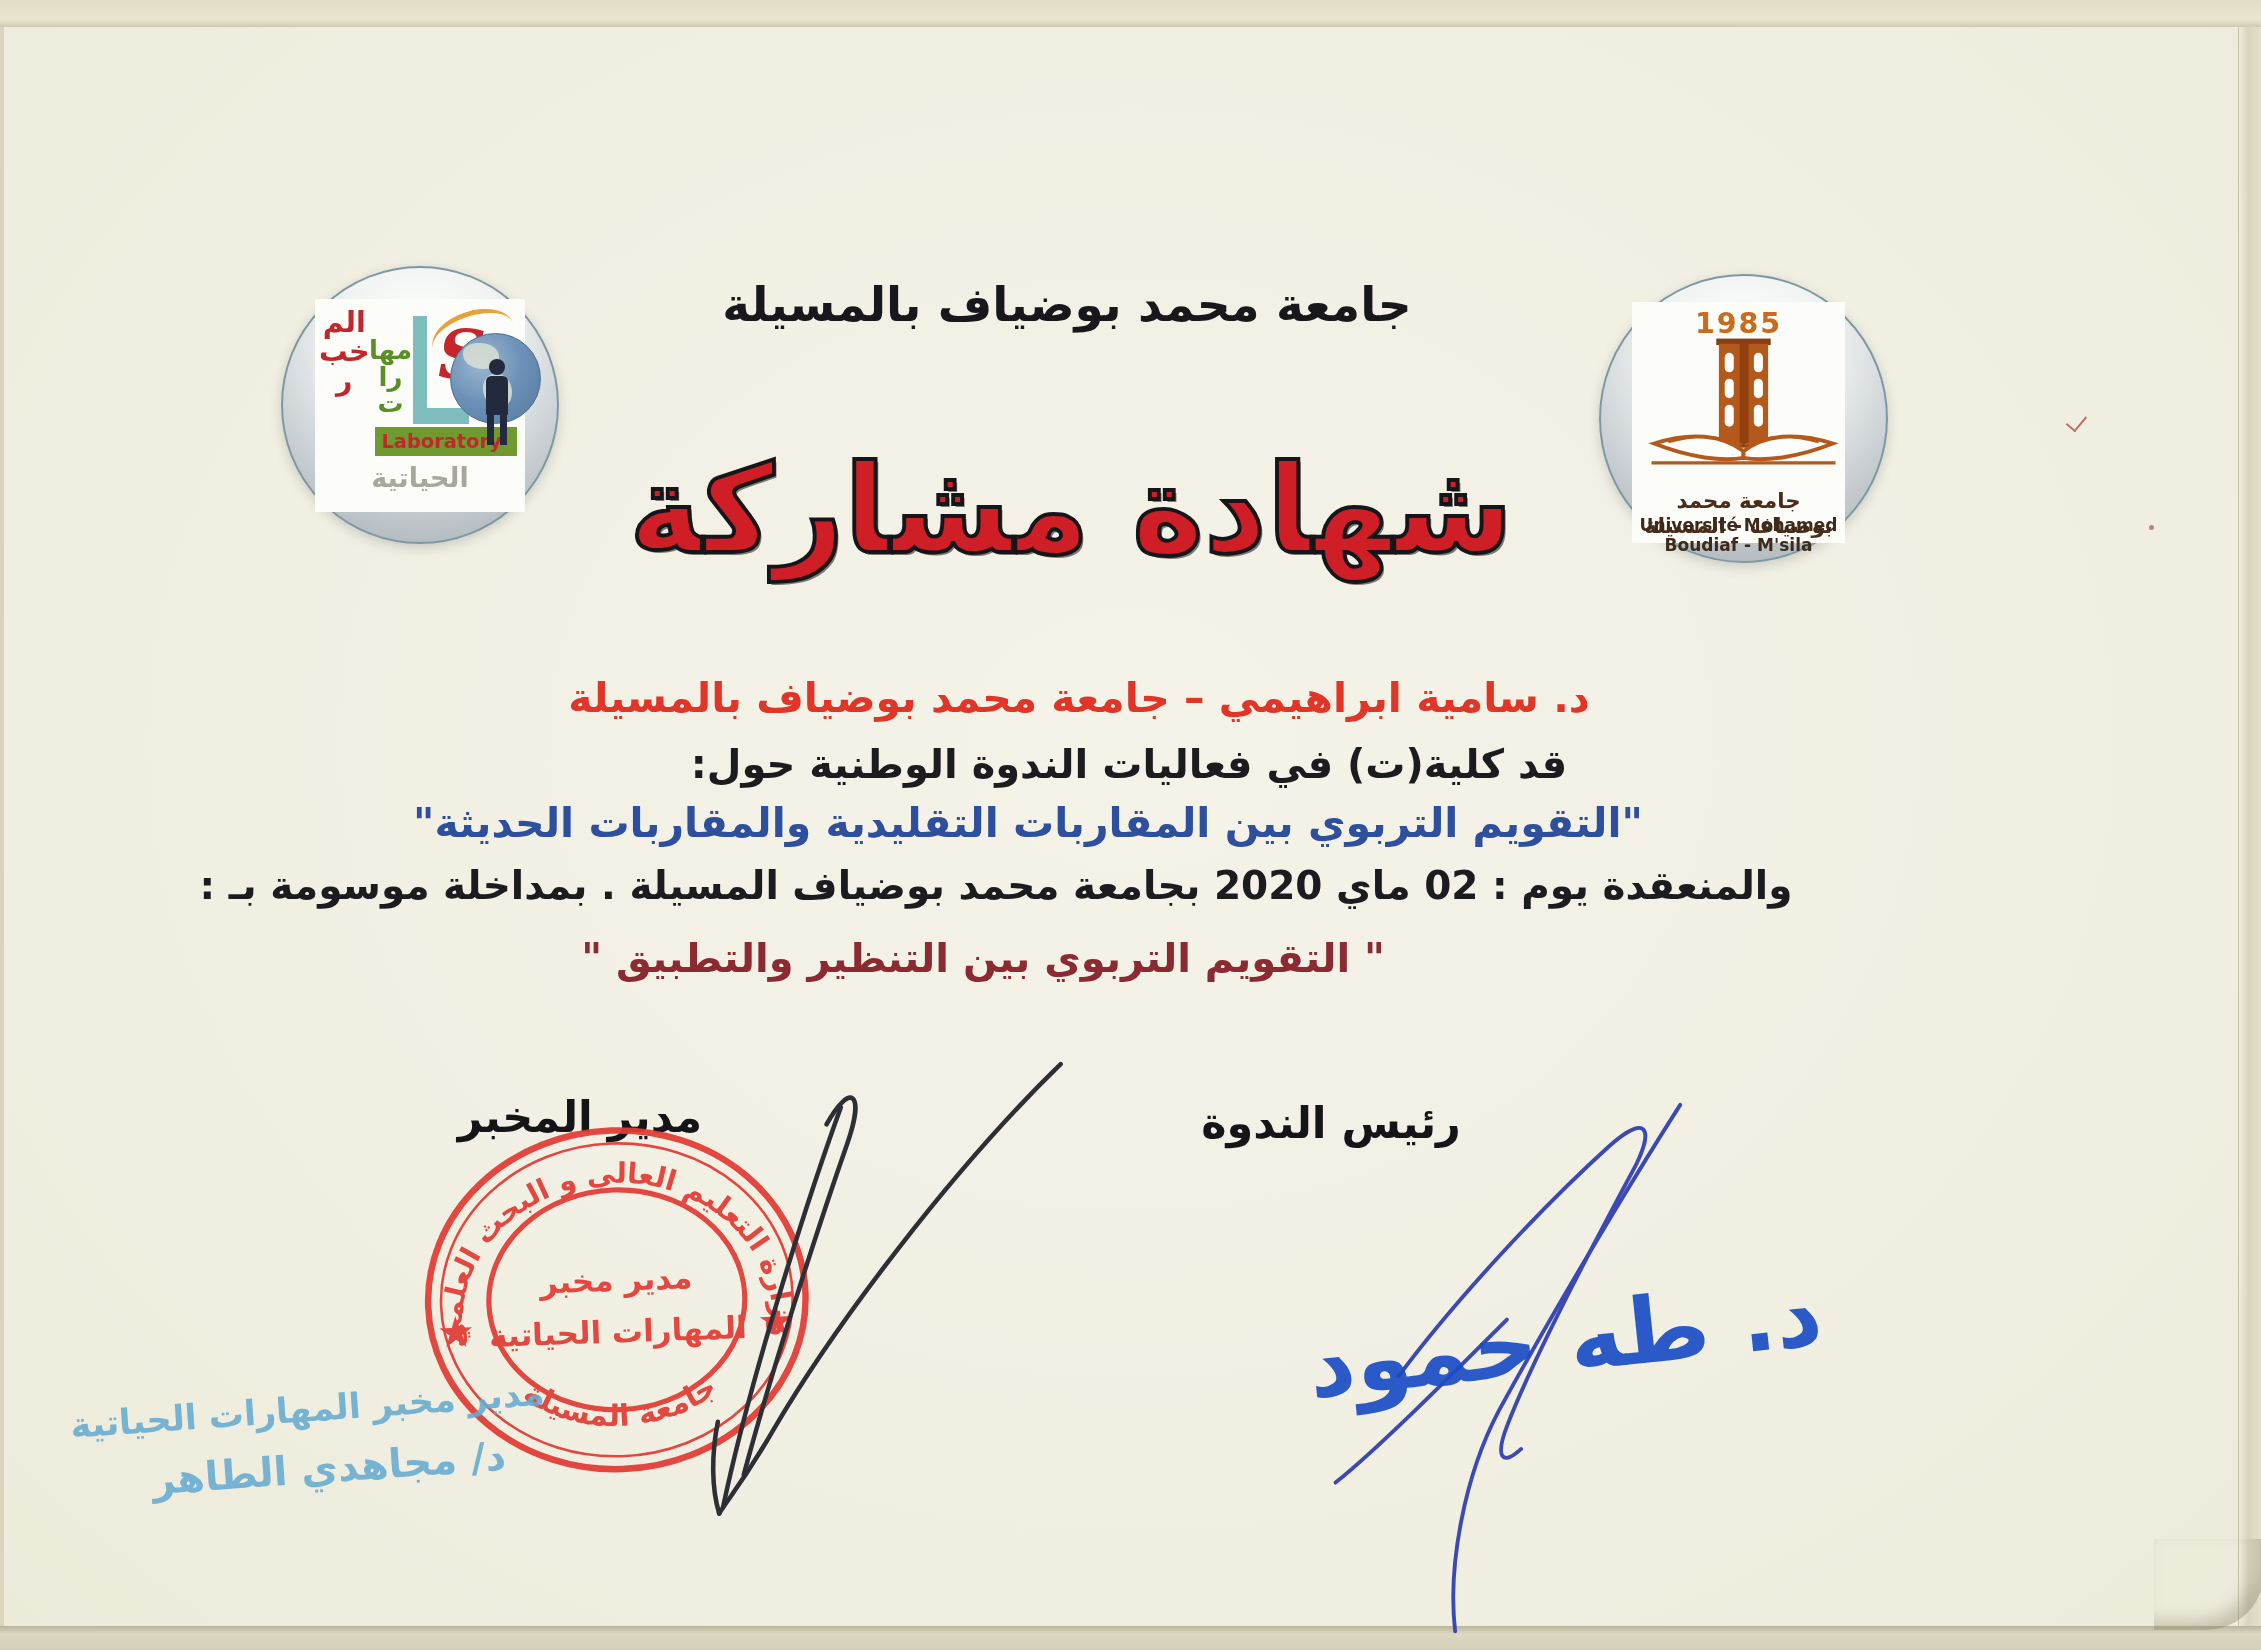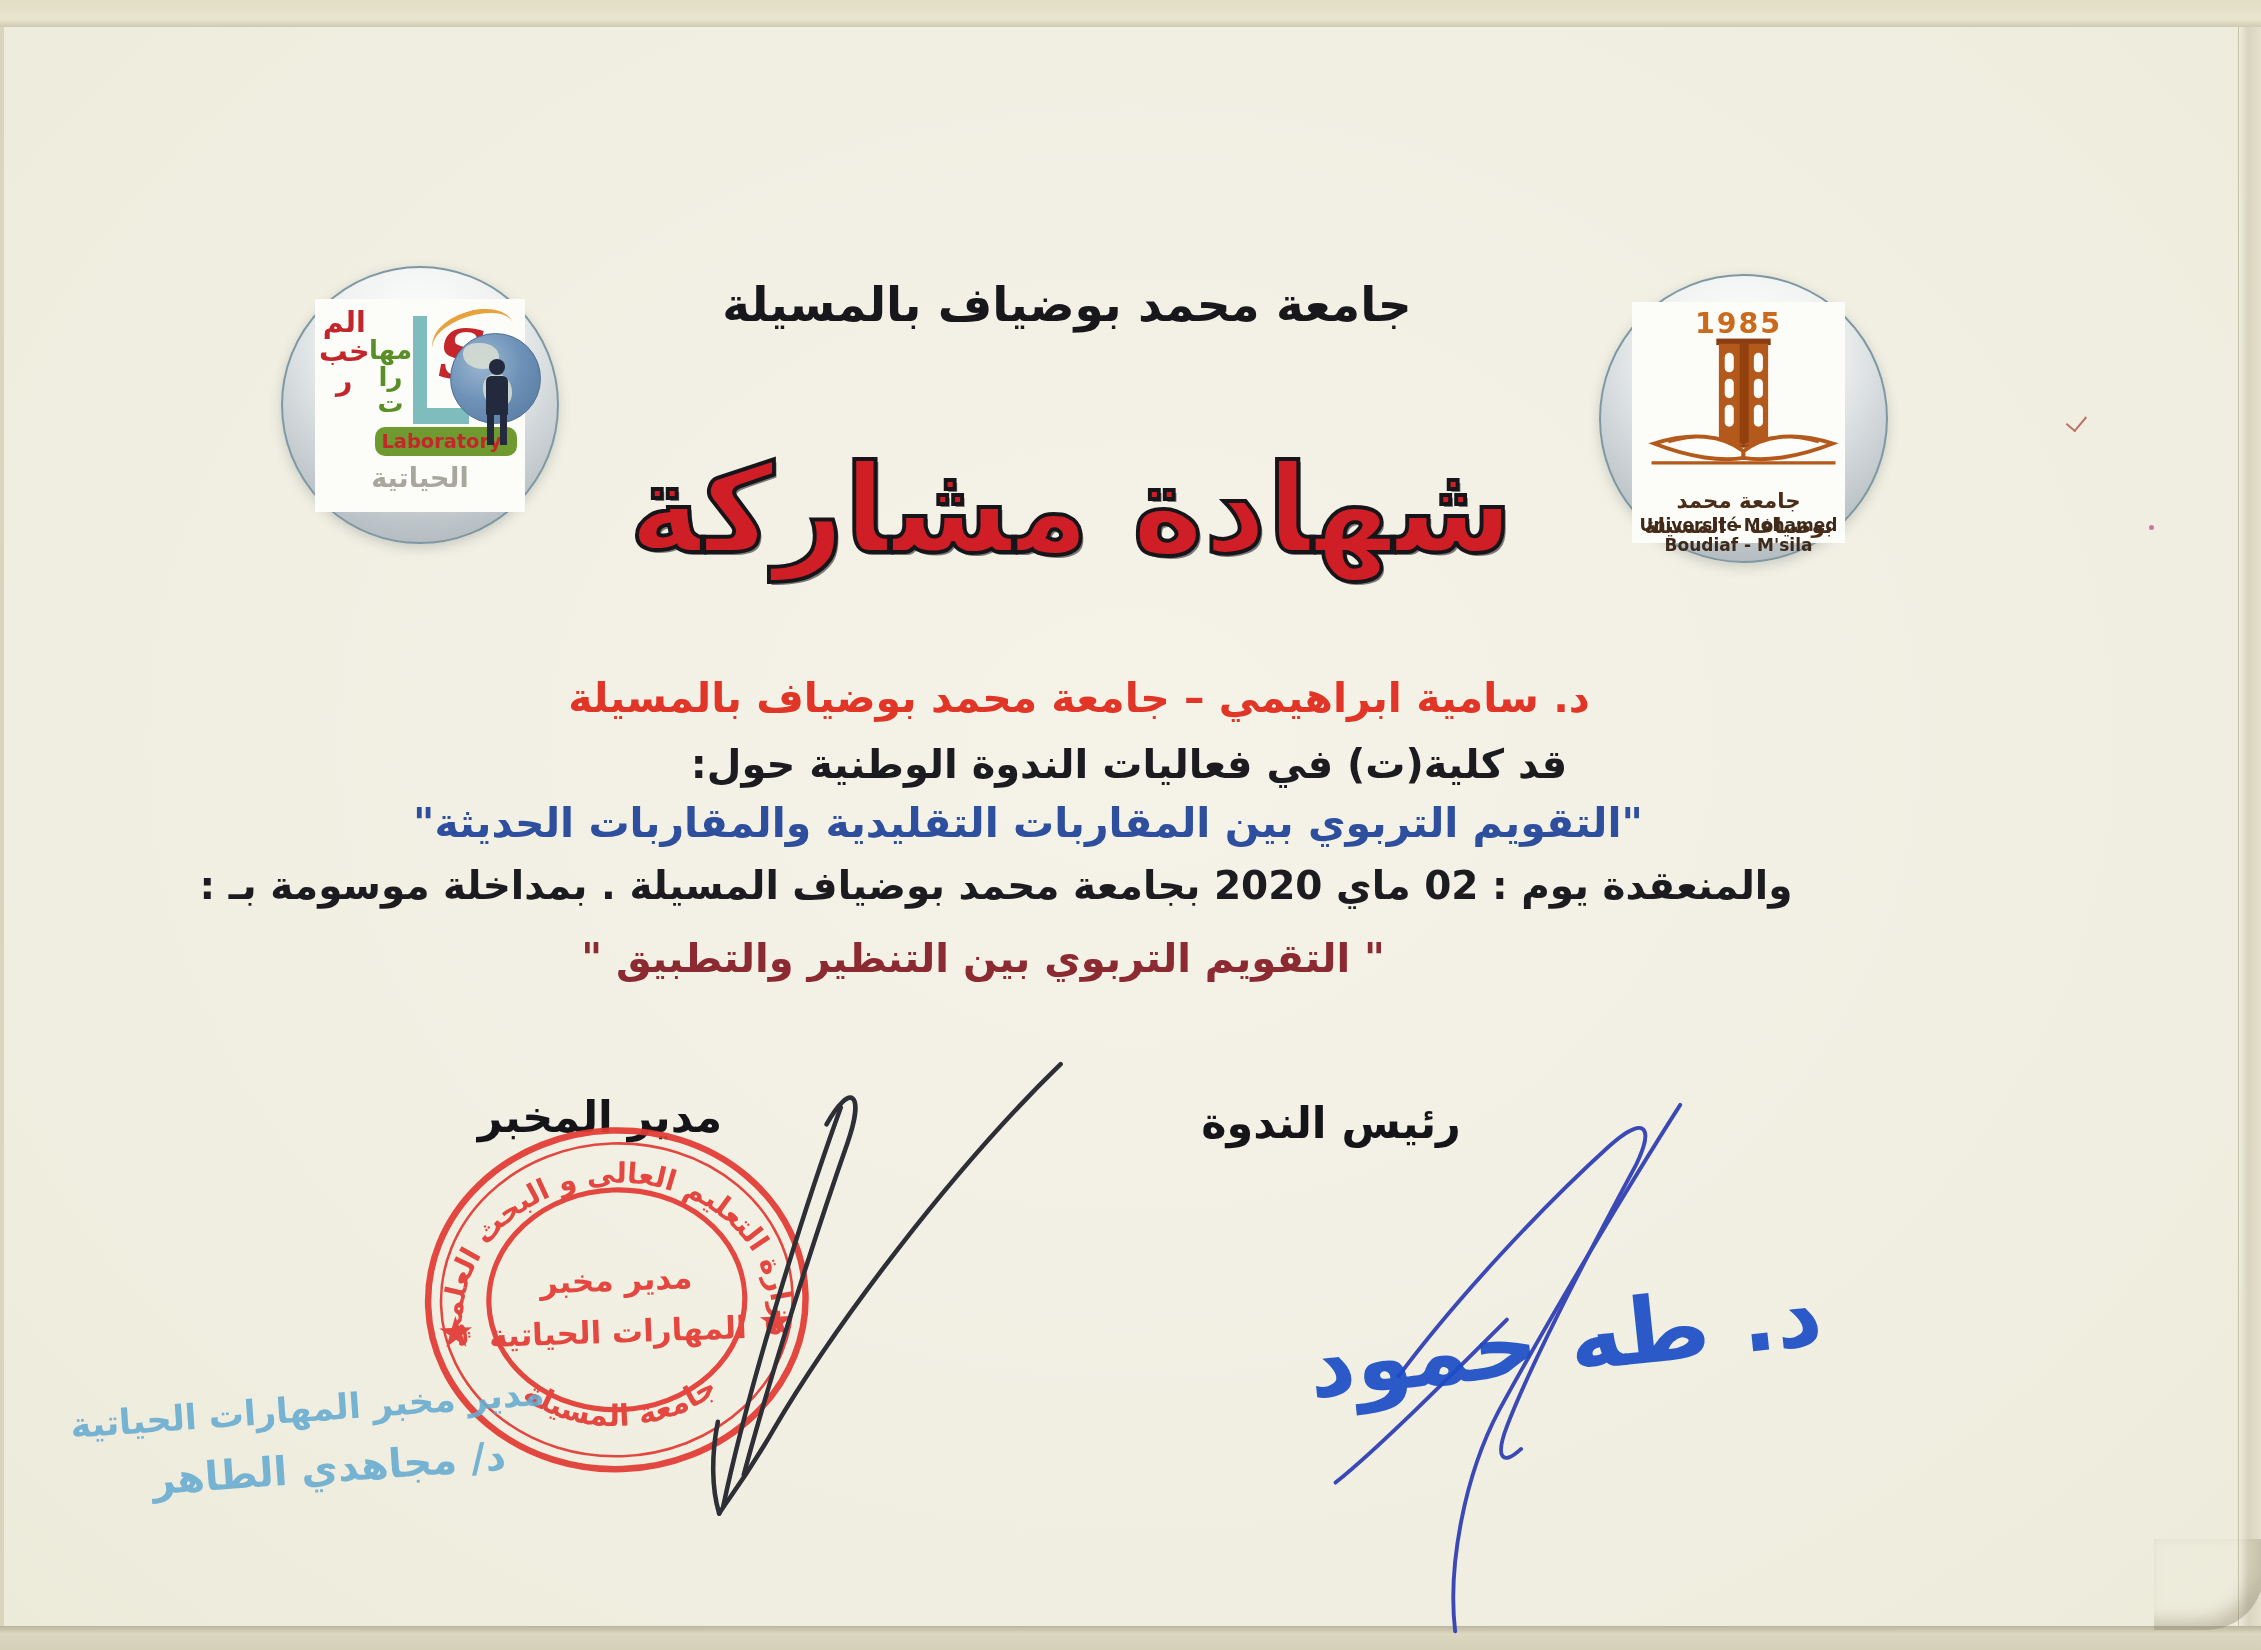--- a/index.html
+++ b/index.html
@@ -56,21 +56,21 @@
     font-style:italic;font-weight:bold;font-size:67px;line-height:1;}
   .lab-globe{position:absolute;border-radius:50%;
     background:radial-gradient(circle at 35% 32%, #9db8d2 0%, #6f93b8 45%, #53779c 100%);
     overflow:hidden;border:1.3px solid #4e6f92;}
   .lab-land{position:absolute;background:#d9dfd2;border-radius:45% 60% 50% 65%;opacity:.85;}
   .lab-person{position:absolute;}
   .lab-person .head{width:15.5px;height:15.5px;border-radius:50%;background:#242a3e;margin:0 auto;}
   .lab-person .body{width:22px;height:39px;background:#242a3e;border-radius:5.2px 5.2px 1.3px 1.3px;margin:1.3px auto 0;}
   .lab-person .legs{display:flex;justify-content:space-between;width:19.4px;margin:0 auto;}
   .lab-person .legs div{width:7.1px;height:30px;background:#242a3e;}
-  .lab-bar{position:absolute;background:#6f9a2f;display:flex;align-items:center;border-radius:10px;}
+  .lab-bar{position:absolute;background:#6f9a2f;display:flex;align-items:center;}
   .lab-bar span{color:#c4262c;font-weight:bold;font-size:19.4px;padding-left:6.5px;
     font-family:"DejaVu Sans",sans-serif;}
   .lab-swoosh{position:absolute;width:84px;height:45px;border:none;
     border-top:5.8px solid #e8a23c;border-radius:50%;transform:rotate(-18deg);}
 
   
   .uni-year{position:absolute;color:#c96a1d;font-weight:bold;font-size:28.5px;
     letter-spacing:1.9px;left:0;right:0;text-align:center;}
   .uni-ar{position:absolute;color:#4a2c18;font-weight:bold;font-size:21.3px;
     left:0;right:0;text-align:center;}
@@ -165,21 +165,21 @@
         <path d="M172 178 C204 152 254 148 310 166 C254 188 204 194 172 188 Z" fill="#fdfdfb" stroke="#b4591c" stroke-width="6"></path>
         <path d="M56 164 C100 152 140 154 170 168" fill="none" stroke="#b4591c" stroke-width="3"></path>
         <path d="M288 164 C244 152 204 154 174 168" fill="none" stroke="#b4591c" stroke-width="3"></path>
         <path d="M30 196 L314 196" stroke="#b4591c" stroke-width="5"></path>
       </svg>
       <div class="uni-ar" dir="rtl" style="top:186px;">جامعة محمد بوضياف - المسيلة</div>
       <div class="uni-fr" style="top:213px;">Université Mohamed Boudiaf - M'sila</div>
     </div>
   </div>
 
-  <div class="abs ctr sig-label" dir="rtl" style="left:600px;top:1092px;font-size:43px;">مدير المخبر</div>
+  <div class="abs ctr sig-label" dir="rtl" style="left:580px;top:1092px;font-size:43px;">مدير المخبر</div>
   <div class="abs ctr sig-label" dir="rtl" style="left:1331px;top:1098px;font-size:43px;">رئيس الندوة</div>
 
   <svg class="abs" style="left:419px;top:1124px;transform:rotate(-2deg);opacity:.93;" width="396" height="362" viewBox="0 0 612 560">
     <ellipse cx="306" cy="272" rx="292" ry="262" fill="none" stroke="#e23b33" stroke-width="10"></ellipse>
     <ellipse cx="306" cy="272" rx="272" ry="242" fill="none" stroke="#e23b33" stroke-width="4"></ellipse>
     <ellipse cx="306" cy="272" rx="198" ry="170" fill="none" stroke="#e23b33" stroke-width="8"></ellipse>
     <defs>
       <path id="arcTop" d="M 72 350 A 240 212 0 1 1 540 350" fill="none"></path>
       <path id="arcBot" d="M 96 356 A 238 210 0 0 0 516 356" fill="none"></path>
     </defs>

